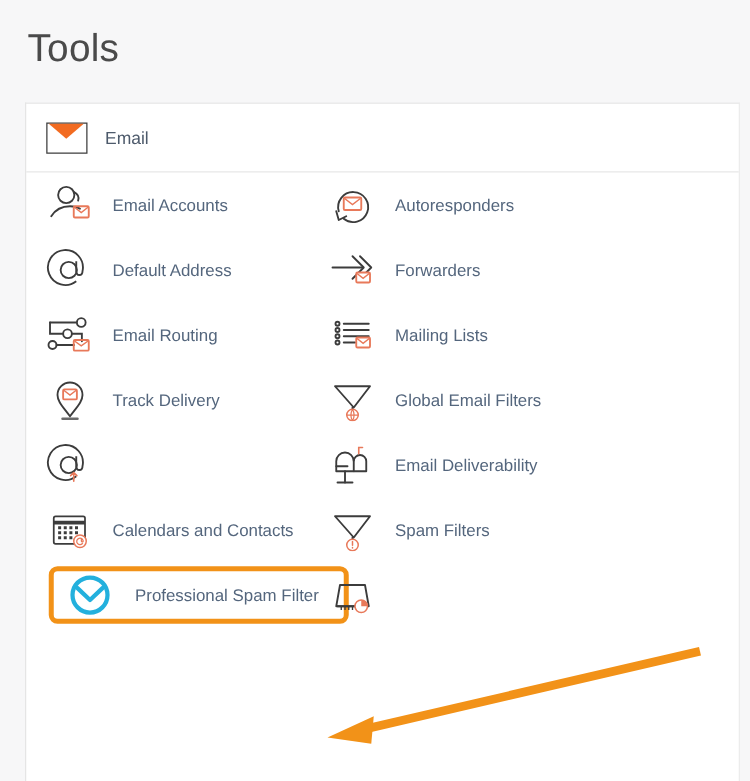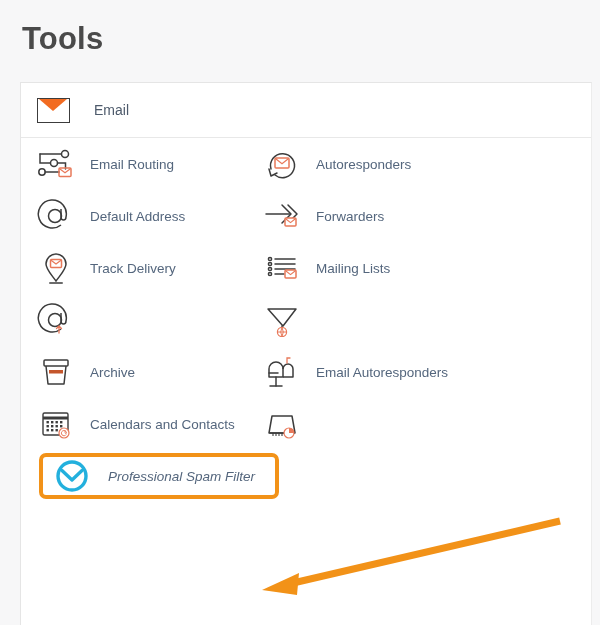--- a/index.html
+++ b/index.html
@@ -14,21 +14,21 @@
     overflow: hidden;
     position: relative;
   }
 
   
   .page-title {
     position: absolute;
     left: 22px;
     top: 20px;
     font-size: 31px;
-    font-weight: 700;
+    font-weight: 400;
     color: #4a4a4a;
     letter-spacing: 0.2px;
     line-height: 38px;
     white-space: nowrap;
   }
 
   
   .card {
     position: absolute;
     left: 20px;
@@ -42,21 +42,21 @@
   }
   .card-header {
     height: 55px;
     display: flex;
     align-items: center;
     padding-left: 16px;
     border-bottom: 1px solid #e8e8e8;
     box-sizing: border-box;
   }
   .card-header-label {
-    margin-left: 24px;
+    margin-left: 14px;
     font-size: 14px;
     color: #4d5a6b;
   }
 
   
   .env-head {
     width: 33px;
     height: 25px;
     position: relative;
     flex: 0 0 auto;
@@ -117,21 +117,20 @@
   
   .tool.highlight {
     border: 4px solid #f29218;
     border-radius: 7px;
     box-sizing: border-box;
     height: 46px;
     width: 240px;
     margin-left: 4px;
     margin-top: 3px;
     background: #ffffff;
-    font-style: italic;
   }
   .tool.highlight .tool-icon { margin-left: 8px; }
   .tool.highlight .tool-label { margin-left: 15px; }
 
   
   .arrow-layer {
     position: absolute;
     left: 0;
     top: 0;
     width: 600px;
@@ -151,50 +150,62 @@
       <span class="body"></span>
         <span class="flap"></span>
     </span>
     <span class="card-header-label">Email</span>
   </div>
 
   <div class="grid">
 
     <div class="col col-left">
 
+      <a class="tool">
+        <span class="tool-icon">
+          <svg width="38" height="34" viewBox="0 0 38 34" fill="none" stroke="#3c3c3c" stroke-width="1.5">
+            <circle cx="16" cy="9" r="6.5"></circle>
+            <path d="M22 6.5 q5 2.5 3.5 7" stroke-linecap="round"></path>
+            <path d="M4 26 q5 -8 15 -8 q5 0 8 2" stroke-linecap="round"></path>
+            <rect x="22" y="18" width="12" height="9" rx="1" stroke="#e8795a"></rect>
+            <path d="M22.6 18.8 L28 23 L33.4 18.8" stroke="#e8795a" stroke-width="1.2"></path>
+          </svg>
+        </span>
+        <span class="tool-label">Email Accounts</span>
+      </a>
+
+      <a class="tool">
+        <span class="tool-icon">
+          <svg width="38" height="34" viewBox="0 0 38 34" fill="none" stroke="#3c3c3c" stroke-width="1.5">
+            <path d="M24 26 a14 14 0 1 1 5 -8 c0 4 -5 4 -5 0 v-8"></path>
+            <circle cx="18" cy="17" r="6.5"></circle>
+          </svg>
+        </span>
+        <span class="tool-label">Default Address</span>
+      </a>
 
       <a class="tool">
         <span class="tool-icon">
           <svg width="38" height="32" viewBox="0 0 38 32" fill="none" stroke="#3c3c3c" stroke-width="1.5">
             <circle cx="28" cy="6" r="3.5"></circle>
             <circle cx="17" cy="15" r="3.5"></circle>
             <circle cx="5" cy="24" r="3.2"></circle>
             <path d="M3 6 h21" stroke-linecap="round"></path>
             <path d="M3 6 v9 h10" stroke-linecap="round"></path>
             <path d="M20.5 15 h8 v6" stroke-linecap="round"></path>
             <path d="M8.2 24 h14" stroke-linecap="round"></path>
             <rect x="22" y="20" width="12" height="8.5" rx="1" stroke="#e8795a"></rect>
             <path d="M22.6 20.8 L28 24.7 L33.4 20.8" stroke="#e8795a" stroke-width="1.2"></path>
           </svg>
         </span>
         <span class="tool-label">Email Routing</span>
       </a>
 
       <a class="tool">
         <span class="tool-icon">
-          <svg width="38" height="34" viewBox="0 0 38 34" fill="none" stroke="#3c3c3c" stroke-width="1.5">
-            <path d="M24 26 a14 14 0 1 1 5 -8 c0 4 -5 4 -5 0 v-8"></path>
-            <circle cx="18" cy="17" r="6.5"></circle>
-          </svg>
-        </span>
-        <span class="tool-label">Default Address</span>
-      </a>
-
-      <a class="tool">
-        <span class="tool-icon">
           <svg width="38" height="36" viewBox="0 0 38 36" fill="none" stroke="#3c3c3c" stroke-width="1.5">
             <path d="M19 31 C13 23 9 19 9 14 a10 10 0 0 1 20 0 c0 5 -4 9 -10 17 z"></path>
             <rect x="13.5" y="9.5" width="11" height="8" rx="1" stroke="#e8795a"></rect>
             <path d="M14 10.2 L19 14 L24 10.2" stroke="#e8795a" stroke-width="1.2"></path>
             <path d="M13 33 h12" stroke="#6b6b6b" stroke-width="2" stroke-linecap="round"></path>
           </svg>
         </span>
         <span class="tool-label">Track Delivery</span>
       </a>
 
@@ -202,30 +213,20 @@
       <a class="tool">
         <span class="tool-icon">
           <svg width="38" height="34" viewBox="0 0 38 34" fill="none" stroke="#3c3c3c" stroke-width="1.5">
             <path d="M24 26 a14 14 0 1 1 5 -8 c0 4 -5 4 -5 0 v-8"></path>
             <circle cx="18" cy="17" r="6.5"></circle>
             <path d="M22 30 v-7 m0 7 l-2.5 -2.5 m2.5 2.5 l2.5 -2.5" stroke="#e8795a" stroke-width="1.3" stroke-linecap="round" transform="rotate(180 22 26.5)"></path>
           </svg>
         </span>
       </a>
 
-      <a class="tool">
-        <span class="tool-icon">
-          <svg width="38" height="34" viewBox="0 0 38 34" fill="none" stroke="#3c3c3c" stroke-width="1.5">
-            <rect x="7" y="5" width="24" height="6" rx="1"></rect>
-            <path d="M9 11 L11 29 h16 L29 11" stroke-linejoin="round"></path>
-            <rect x="12" y="15" width="14" height="3.5" fill="#c4562c" stroke="none"></rect>
-          </svg>
-        </span>
-        <span class="tool-label">Archive</span>
-      </a>
 
       <a class="tool">
         <span class="tool-icon">
           <svg width="38" height="34" viewBox="0 0 38 34" fill="none" stroke="#3c3c3c" stroke-width="1.4">
             <rect x="6" y="6" width="25" height="22" rx="1.5"></rect>
             <path d="M6 11 h25" stroke-width="3"></path>
             <g fill="#3c3c3c" stroke="none">
               <rect x="9.5" y="14" width="2.4" height="2.4"></rect>
                 <rect x="14" y="14" width="2.4" height="2.4"></rect>
               <rect x="18.5" y="14" width="2.4" height="2.4"></rect>
@@ -301,36 +302,48 @@
 
       <a class="tool">
         <span class="tool-icon">
           <svg width="38" height="34" viewBox="0 0 38 34" fill="none" stroke="#3c3c3c" stroke-width="1.5">
             <path d="M5 6 h28 L20 23 z" stroke-linejoin="round"></path>
             <path d="M19 23 v5" stroke-linecap="round"></path>
             <circle cx="19" cy="29" r="4.6" stroke="#e8795a" stroke-width="1.2" fill="#ffffff"></circle>
             <path d="M14.4 29 h9.2 M19 24.4 q2.6 4.6 0 9.2 M19 24.4 q-2.6 4.6 0 9.2" stroke="#e8795a" stroke-width="1"></path>
           </svg>
         </span>
+        <span class="tool-label">Global Email Filters</span>
       </a>
 
       <a class="tool">
         <span class="tool-icon">
           <svg width="38" height="34" viewBox="0 0 38 34" fill="none" stroke="#3c3c3c" stroke-width="1.5">
             <path d="M6 22 v-8 a7 7 0 0 1 14 0 v8 z" stroke-linejoin="round"></path>
             <path d="M20 22 h10 v-8 a5 5 0 0 0 -10 0" stroke-linejoin="round"></path>
             <path d="M6 18 h9" stroke-linecap="round"></path>
             <path d="M13 22 v9" stroke-linecap="round"></path>
             <path d="M7 31 h12" stroke-linecap="round"></path>
             <path d="M24 8 v-5 h3" stroke="#e8795a" stroke-width="1.3" stroke-linecap="round"></path>
           </svg>
         </span>
-        <span class="tool-label">Email Autoresponders</span>
-      </a>
-
+        <span class="tool-label">Email Deliverability</span>
+      </a>
+
+      <a class="tool">
+        <span class="tool-icon">
+          <svg width="38" height="34" viewBox="0 0 38 34" fill="none" stroke="#3c3c3c" stroke-width="1.5">
+            <path d="M5 6 h28 L20 23 z" stroke-linejoin="round"></path>
+            <path d="M19 23 v5" stroke-linecap="round"></path>
+            <circle cx="19" cy="29" r="4.6" stroke="#e8795a" stroke-width="1.2" fill="#ffffff"></circle>
+            <path d="M19 26.2 v3 M19 31 v0.4" stroke="#e8795a" stroke-width="1.2" stroke-linecap="round"></path>
+          </svg>
+        </span>
+        <span class="tool-label">Spam Filters</span>
+      </a>
 
 
       <a class="tool">
         <span class="tool-icon">
           <svg width="38" height="34" viewBox="0 0 38 34" fill="none" stroke="#3c3c3c" stroke-width="1.5">
             <path d="M9 9 h20 l3 17 h-26 z" stroke-linejoin="round"></path>
             <path d="M7 26 h24" stroke-linecap="round"></path>
             <g stroke-width="1.1">
               <path d="M10 26 v3 M13 26 v3 M16 26 v3 M19 26 v3"></path>
             </g>

